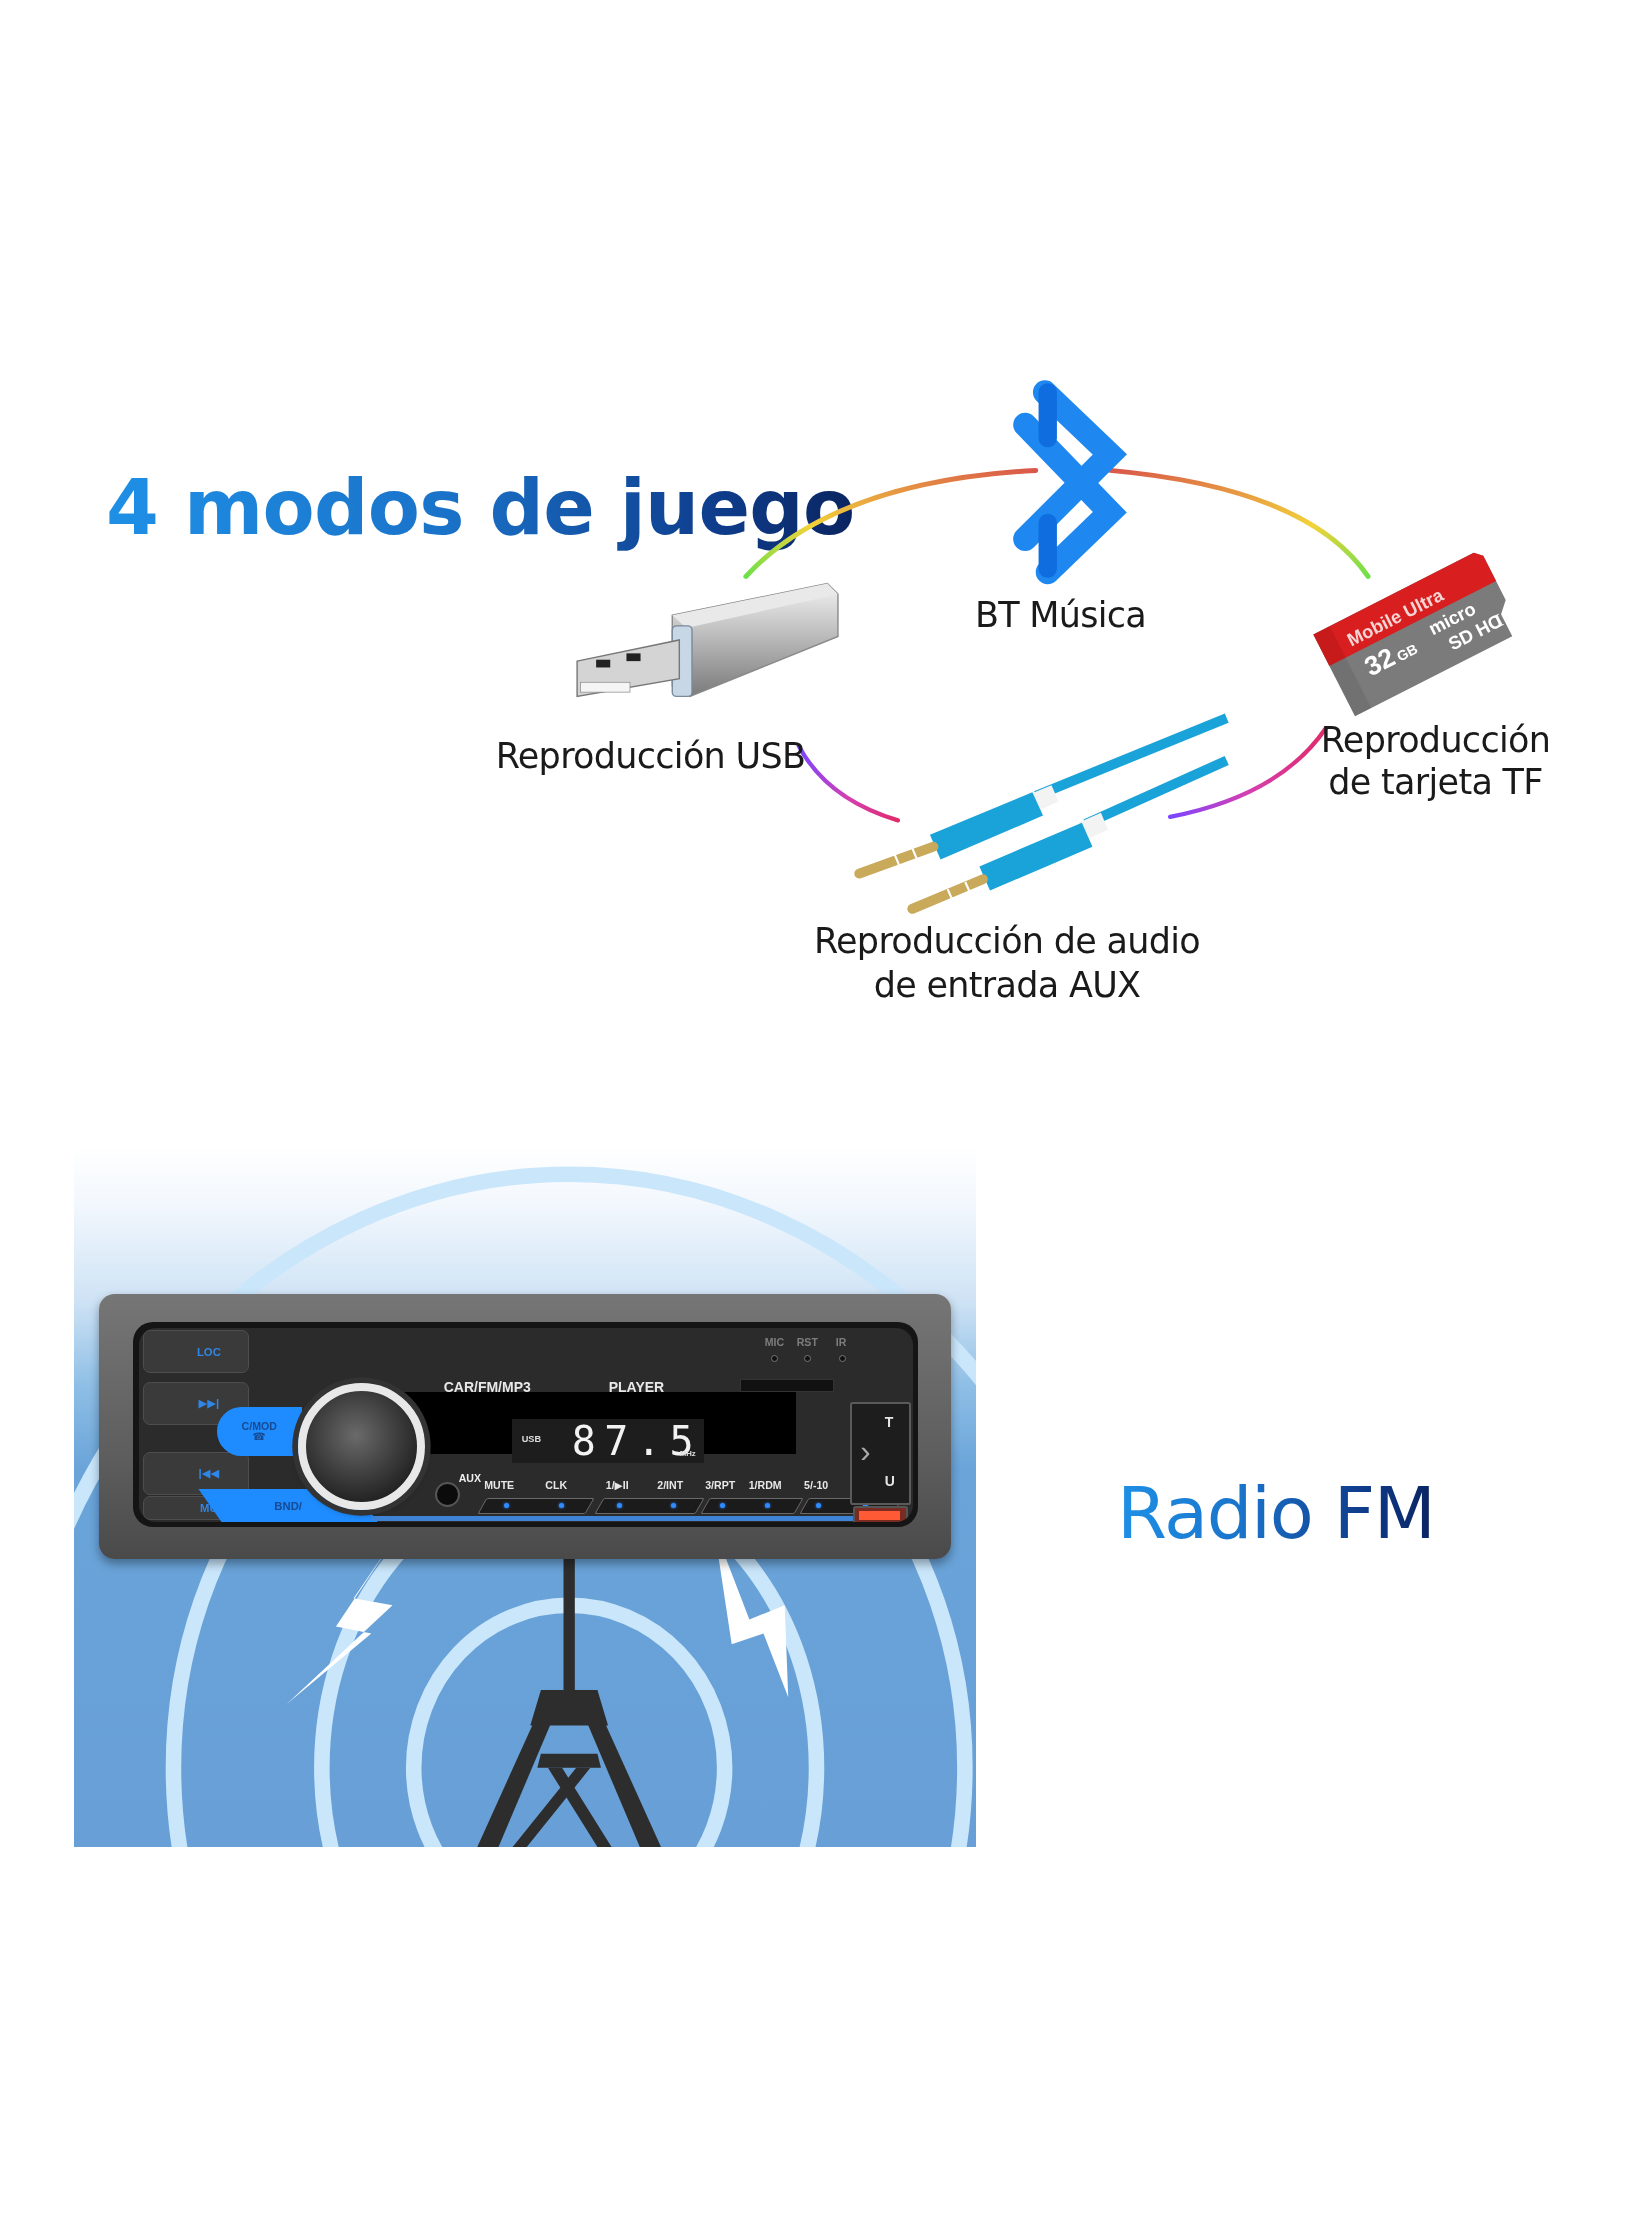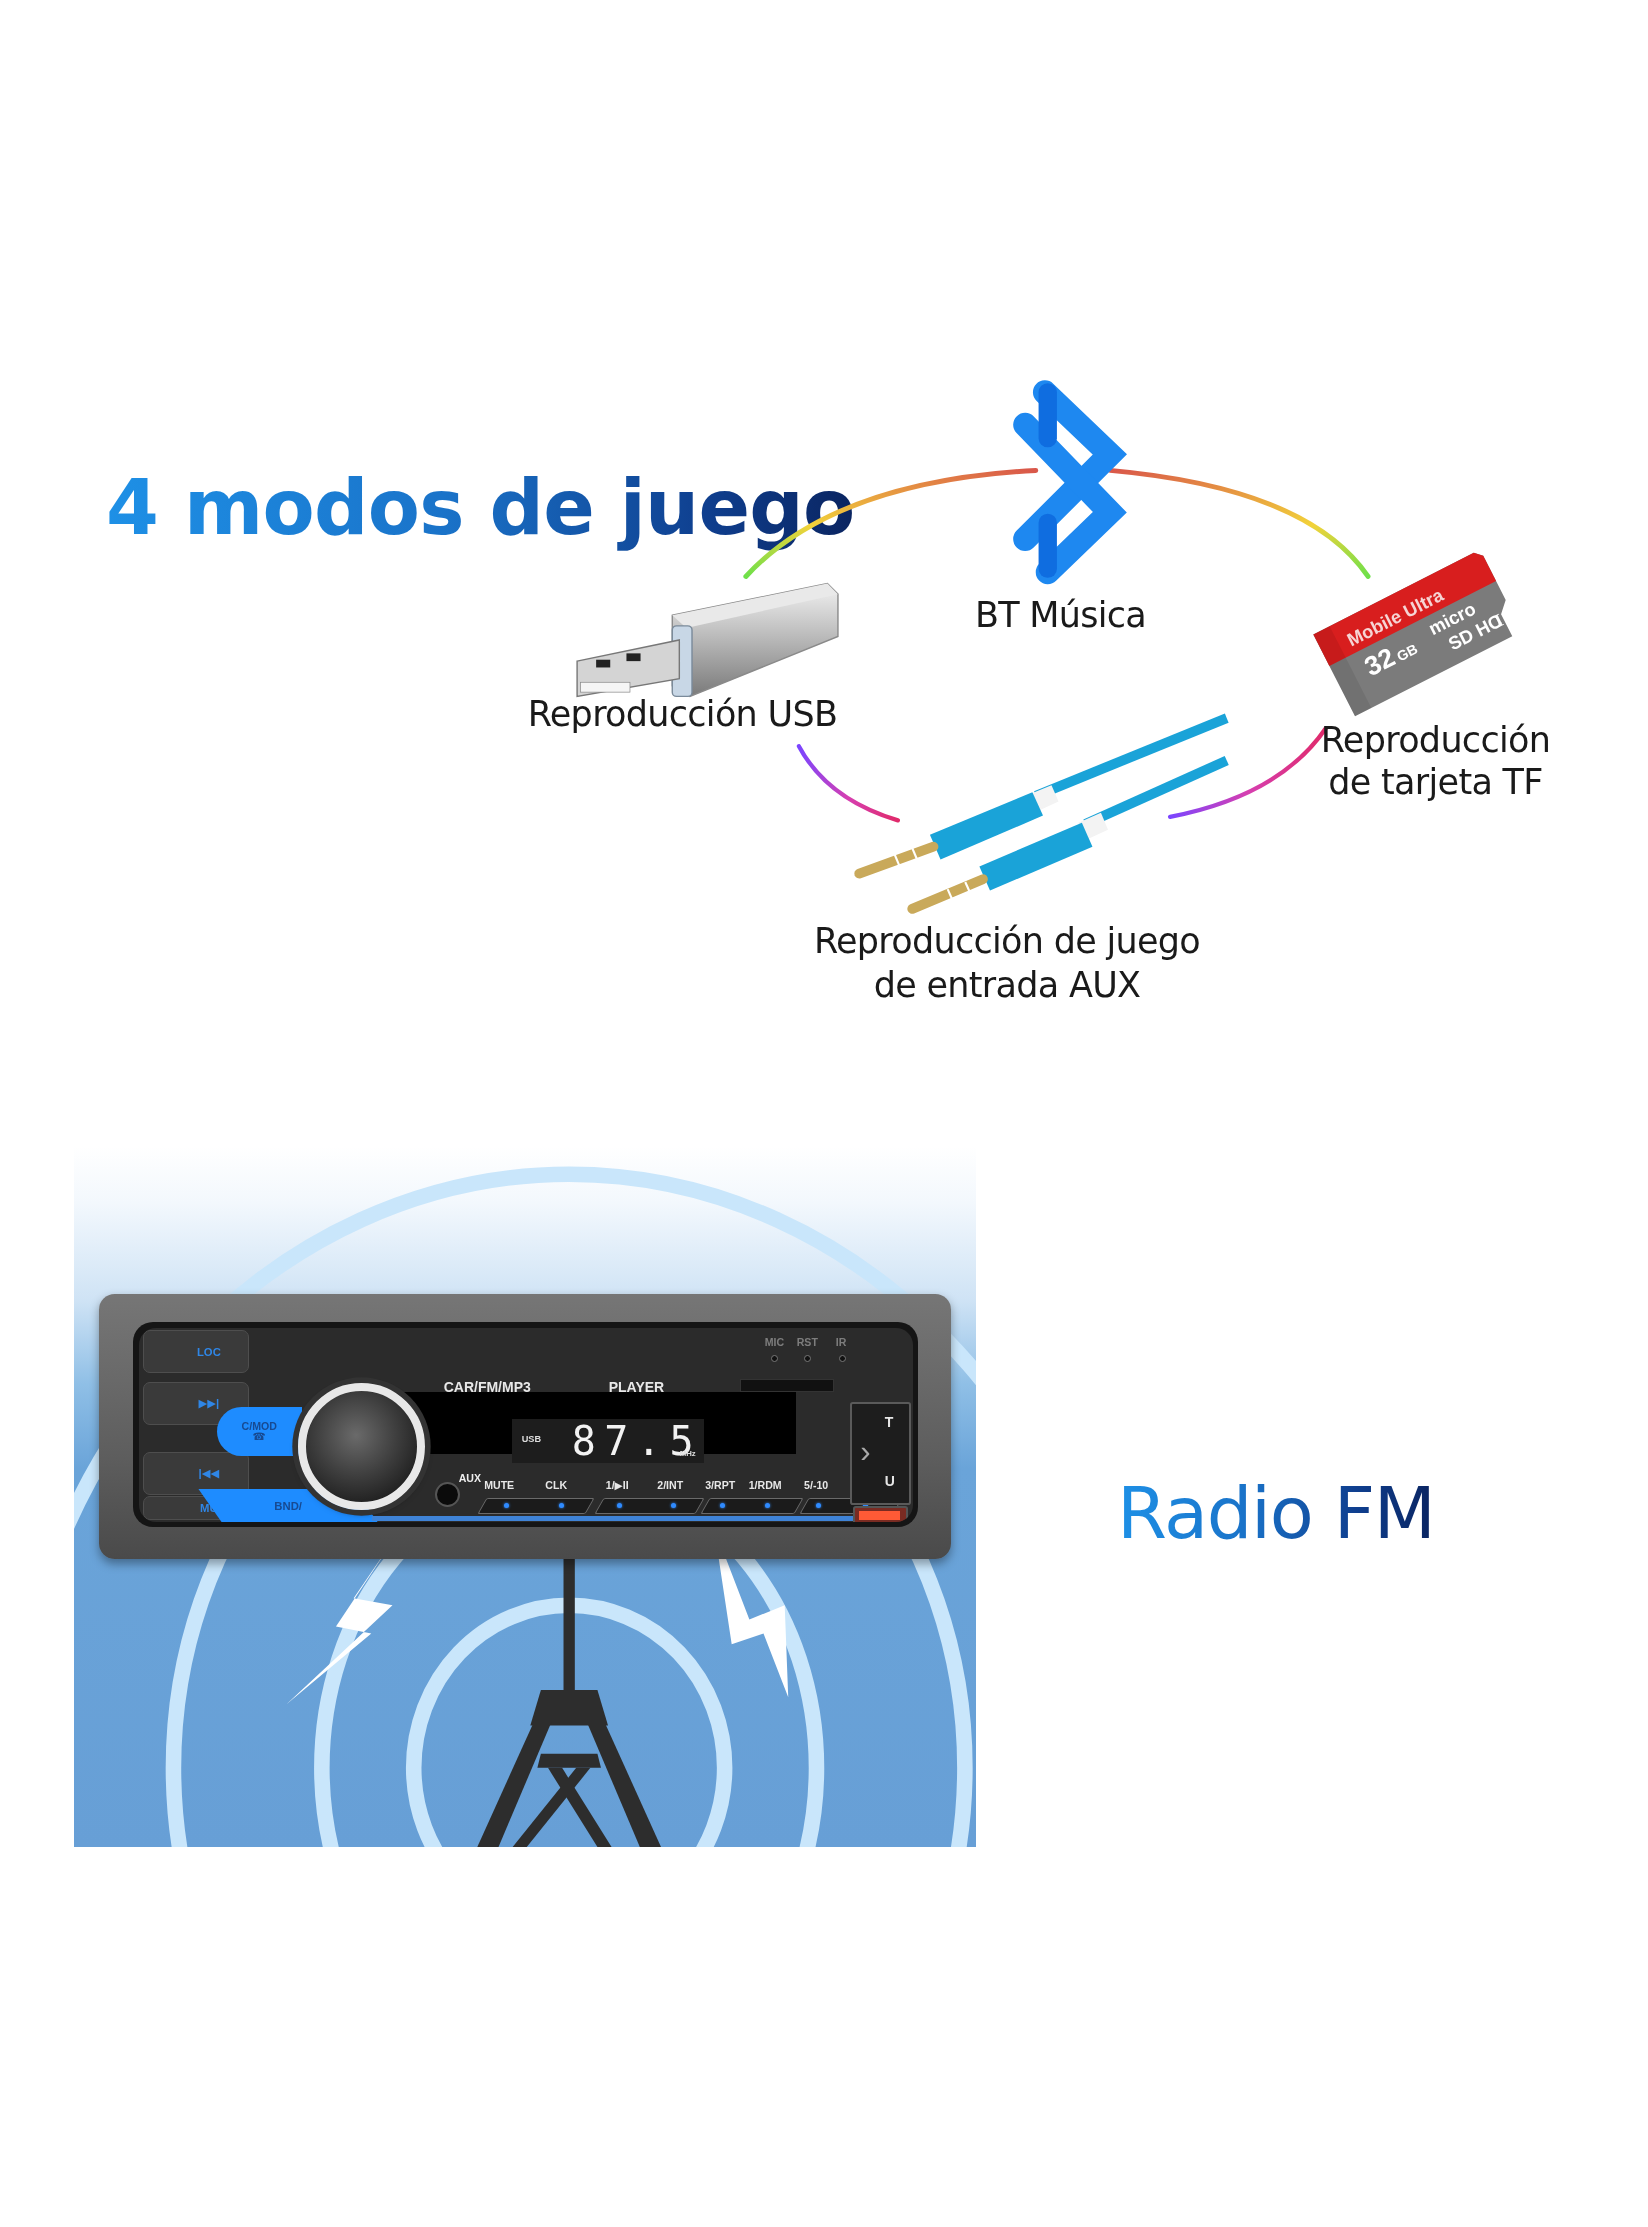--- a/index.html
+++ b/index.html
@@ -129,21 +129,21 @@
     </defs>
     <polygon points="150,60 370,15 385,30 385,90 175,175 150,160" fill="url(#usbBody)" stroke="#8a8a8a" stroke-width="2"></polygon>
     <polygon points="150,60 370,15 385,30 170,78" fill="#e9e9e9"></polygon>
     <rect x="150" y="75" width="28" height="100" rx="6" fill="#c8d7e6" stroke="#7a8a9a" stroke-width="2"></rect>
     <polygon points="15,125 160,95 160,150 15,175" fill="#d4d4d4" stroke="#777" stroke-width="2"></polygon>
     <rect x="42" y="123" width="20" height="11" fill="#222"></rect>
     <rect x="85" y="114" width="20" height="11" fill="#222"></rect>
     <rect x="20" y="155" width="70" height="14" fill="#f5f5f5" stroke="#888"></rect>
   </svg>
 </div>
-<div class="abs caption" style="left:488px;top:692px;width:325px;margin-left:32px;">Reproducción USB</div>
+<div class="abs caption" style="left:488px;top:734px;width:325px;">Reproducción USB</div>
 
 <div class="abs" style="left:1301px;top:537px;width:233px;height:184px;">
   <svg width="233" height="184" viewBox="0 0 330 260">
     <g transform="rotate(-27 165 130)">
       <path d="M30 70 L285 70 L295 80 L295 150 L280 165 L280 200 L30 200 Z" fill="#7b7b7b"></path>
       <path d="M30 70 L285 70 L295 80 L295 120 L30 120 Z" fill="#d81e1e"></path>
       <rect x="30" y="70" width="26" height="130" fill="rgba(0,0,0,0.08)"></rect>
       <text x="70" y="110" fill="#f6d4d4" font-family="Liberation Sans, sans-serif" font-size="26" font-weight="700">Mobile Ultra</text>
       <text x="75" y="160" fill="#ffffff" font-family="Liberation Sans, sans-serif" font-size="38" font-weight="700">32</text>
       <text x="122" y="160" fill="#ffffff" font-family="Liberation Sans, sans-serif" font-size="20" font-weight="700">GB</text>
@@ -171,21 +171,21 @@
       </g>
       <g stroke="#ffffff" stroke-width="3">
         <line x1="70" y1="203" x2="78" y2="222"></line>
         <line x1="95" y1="194" x2="103" y2="213"></line>
         <line x1="145" y1="252" x2="153" y2="270"></line>
         <line x1="170" y1="242" x2="178" y2="260"></line>
       </g>
     </g>
   </svg>
 </div>
-<div class="abs caption" style="left:788px;top:919px;width:438px;">Reproducción de juego</div>
+<div class="abs caption" style="left:788px;top:919px;width:438px;">Reproducción de audio</div>
 <div class="abs caption" style="left:788px;top:963px;width:438px;">de entrada AUX</div>
 
 <div class="abs radio-panel">
 
   <svg class="abs panel-svg" viewBox="0 0 1275 992">
     <g fill="none" stroke="#c9e6fb" stroke-width="22">
       <ellipse cx="700" cy="880" rx="220" ry="230"></ellipse>
       <ellipse cx="700" cy="880" rx="350" ry="420"></ellipse>
       <ellipse cx="700" cy="880" rx="560" ry="640"></ellipse>
       <ellipse cx="700" cy="960" rx="800" ry="920"></ellipse>

